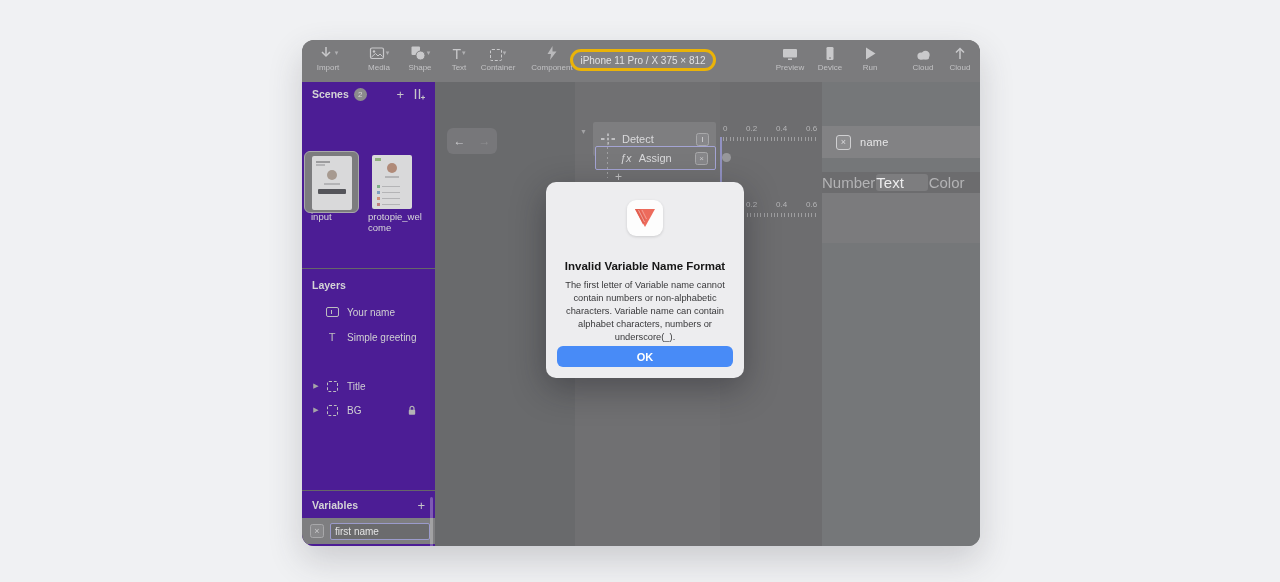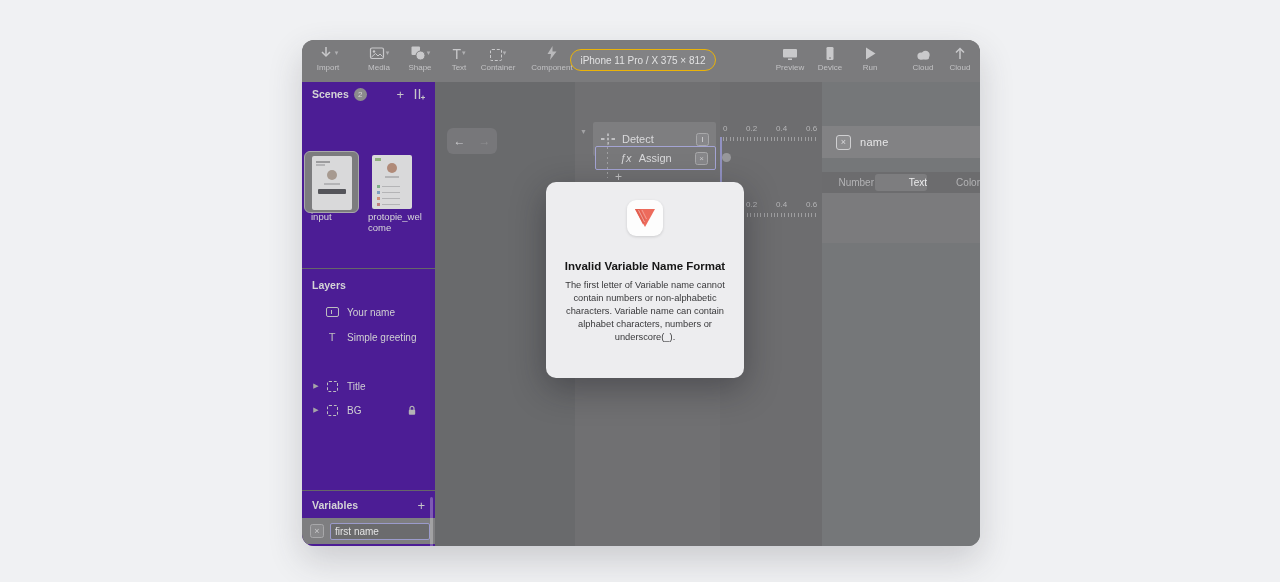--- a/index.html
+++ b/index.html
@@ -13,21 +13,21 @@
             box-shadow:0 14px 34px rgba(55,55,65,.20); }
 
   
   .toolbar { position:absolute; left:0; top:0; width:678px; height:42px; background:#7b7b7d; }
   .tb-item { position:absolute; top:5px; width:46px; display:flex; flex-direction:column; align-items:center; gap:2px; color:#c9c9cb; cursor:default; }
   .tb-item .ic { height:16px; display:flex; align-items:flex-end; }
   .tb-item .lbl { font-size:8px; color:#c2c2c4; white-space:nowrap; }
   .caret { font-size:7px; color:#b0b0b2; margin-left:1px; position:relative; top:-4px; }
   .t-letter { font-size:14px; font-weight:500; color:#c9c9cb; line-height:14px; }
   .dash-box { width:12px; height:12px; border:1.3px dashed #c9c9cb; border-radius:2px; }
-  .device-pill { position:absolute; left:268px; top:9px; width:146px; height:22px; border:1px solid #eab308;
+  .device-pill { position:absolute; left:268px; top:9px; width:146px; height:22px; border:3px solid #eab308;
                  border-radius:12px; background:#828284; color:#e2e2e3; font-size:10px;
                  display:flex; align-items:center; justify-content:center; white-space:nowrap; }
 
   
   .left-panel { position:absolute; left:0; top:42px; width:133px; height:464px; background:#4c1d95; }
   .sec-head { position:absolute; left:0; width:133px; height:18px; display:flex; align-items:center; padding:0 10px; }
   .sec-title { font-size:10.5px; font-weight:bold; color:#d4d4d6; }
   .count-badge { width:13px; height:13px; border-radius:50%; background:#8b8b8d; color:#d6d6d8;
                  font-size:8px; display:flex; align-items:center; justify-content:center; margin-left:5px; }
   .plus-btn { color:#c6c6c8; font-size:13px; line-height:13px; }
@@ -85,21 +85,21 @@
   .assign-dot { position:absolute; left:2px; top:71px; width:9px; height:9px; border-radius:50%; background:#98989b; }
   .playhead { position:absolute; left:0; top:55px; width:2px; height:58px; background:#9191c2; }
 
   
   .right-panel { position:absolute; left:520px; top:42px; width:158px; height:464px; background:#757779; }
   .insp-head { position:absolute; left:0; top:44px; width:158px; height:32px; background:#828284; display:flex; align-items:center; }
   .name-x-ic { width:15px; height:15px; border:1.2px solid #cfcfd1; border-radius:3px; color:#d8d8da; font-size:9px;
                display:flex; align-items:center; justify-content:center; margin-left:14px; background:#8d8d8f; }
   .insp-name { font-size:11px; color:#e6e6e7; margin-left:9px; letter-spacing:.3px; }
   .seg-bar { position:absolute; left:0; top:90px; width:158px; height:21px; background:#6c6c6e; display:flex; align-items:center; }
-  .seg { flex:1; text-align:right; font-size:10px; color:#b3b3b5; line-height:17px; }
+  .seg { flex:1; text-align:left; font-size:15px; color:#b3b3b5; line-height:17px; }
   .seg.active { background:#7d7d7f; border-radius:3px; color:#ededee; margin:0 1px; height:17px; }
   .insp-block { position:absolute; left:0; top:111px; width:158px; height:50px; background:#7b7b7d; }
 
   
   .dialog { position:absolute; left:546px; top:182px; width:198px; height:196px; background:#ededef;
             border-radius:10px; box-shadow:0 10px 34px rgba(20,20,30,.38); text-align:center; }
   .logo-box { position:absolute; left:81px; top:18px; width:36px; height:36px; background:#fdfdfd; border-radius:9px;
               box-shadow:0 1px 3px rgba(0,0,0,.14); display:flex; align-items:center; justify-content:center; }
   .dlg-title { position:absolute; left:0; top:78px; width:198px; font-size:11.5px; font-weight:bold; color:#161616; }
   .dlg-body { position:absolute; left:11px; top:97px; width:176px; font-size:9.3px; color:#38383a; line-height:1.4; }
@@ -433,15 +433,16 @@
     <div class="logo-box">
       <svg width="26" height="24" viewBox="0 0 26 24">
         <polygon points="3,3 23,3 13,21" fill="#ed6b5c"></polygon>
         <polygon points="3,3 8,3 13.5,14 11,18.5" fill="#e35f50"></polygon>
         <line x1="6.5" y1="4" x2="12.5" y2="16" stroke="rgba(255,255,255,0.45)" stroke-width="1"></line>
         <line x1="10" y1="4" x2="14.5" y2="13" stroke="rgba(255,255,255,0.35)" stroke-width="1"></line>
       </svg>
     </div>
     <div class="dlg-title">Invalid Variable Name Format</div>
     <div class="dlg-body">The first letter of Variable name cannot contain numbers or non-alphabetic characters. Variable name can contain alphabet characters, numbers or underscore(_).</div>
+    <button class="ok-btn">OK</button>
   </div>
 
 </div>
 
 </body></html>

